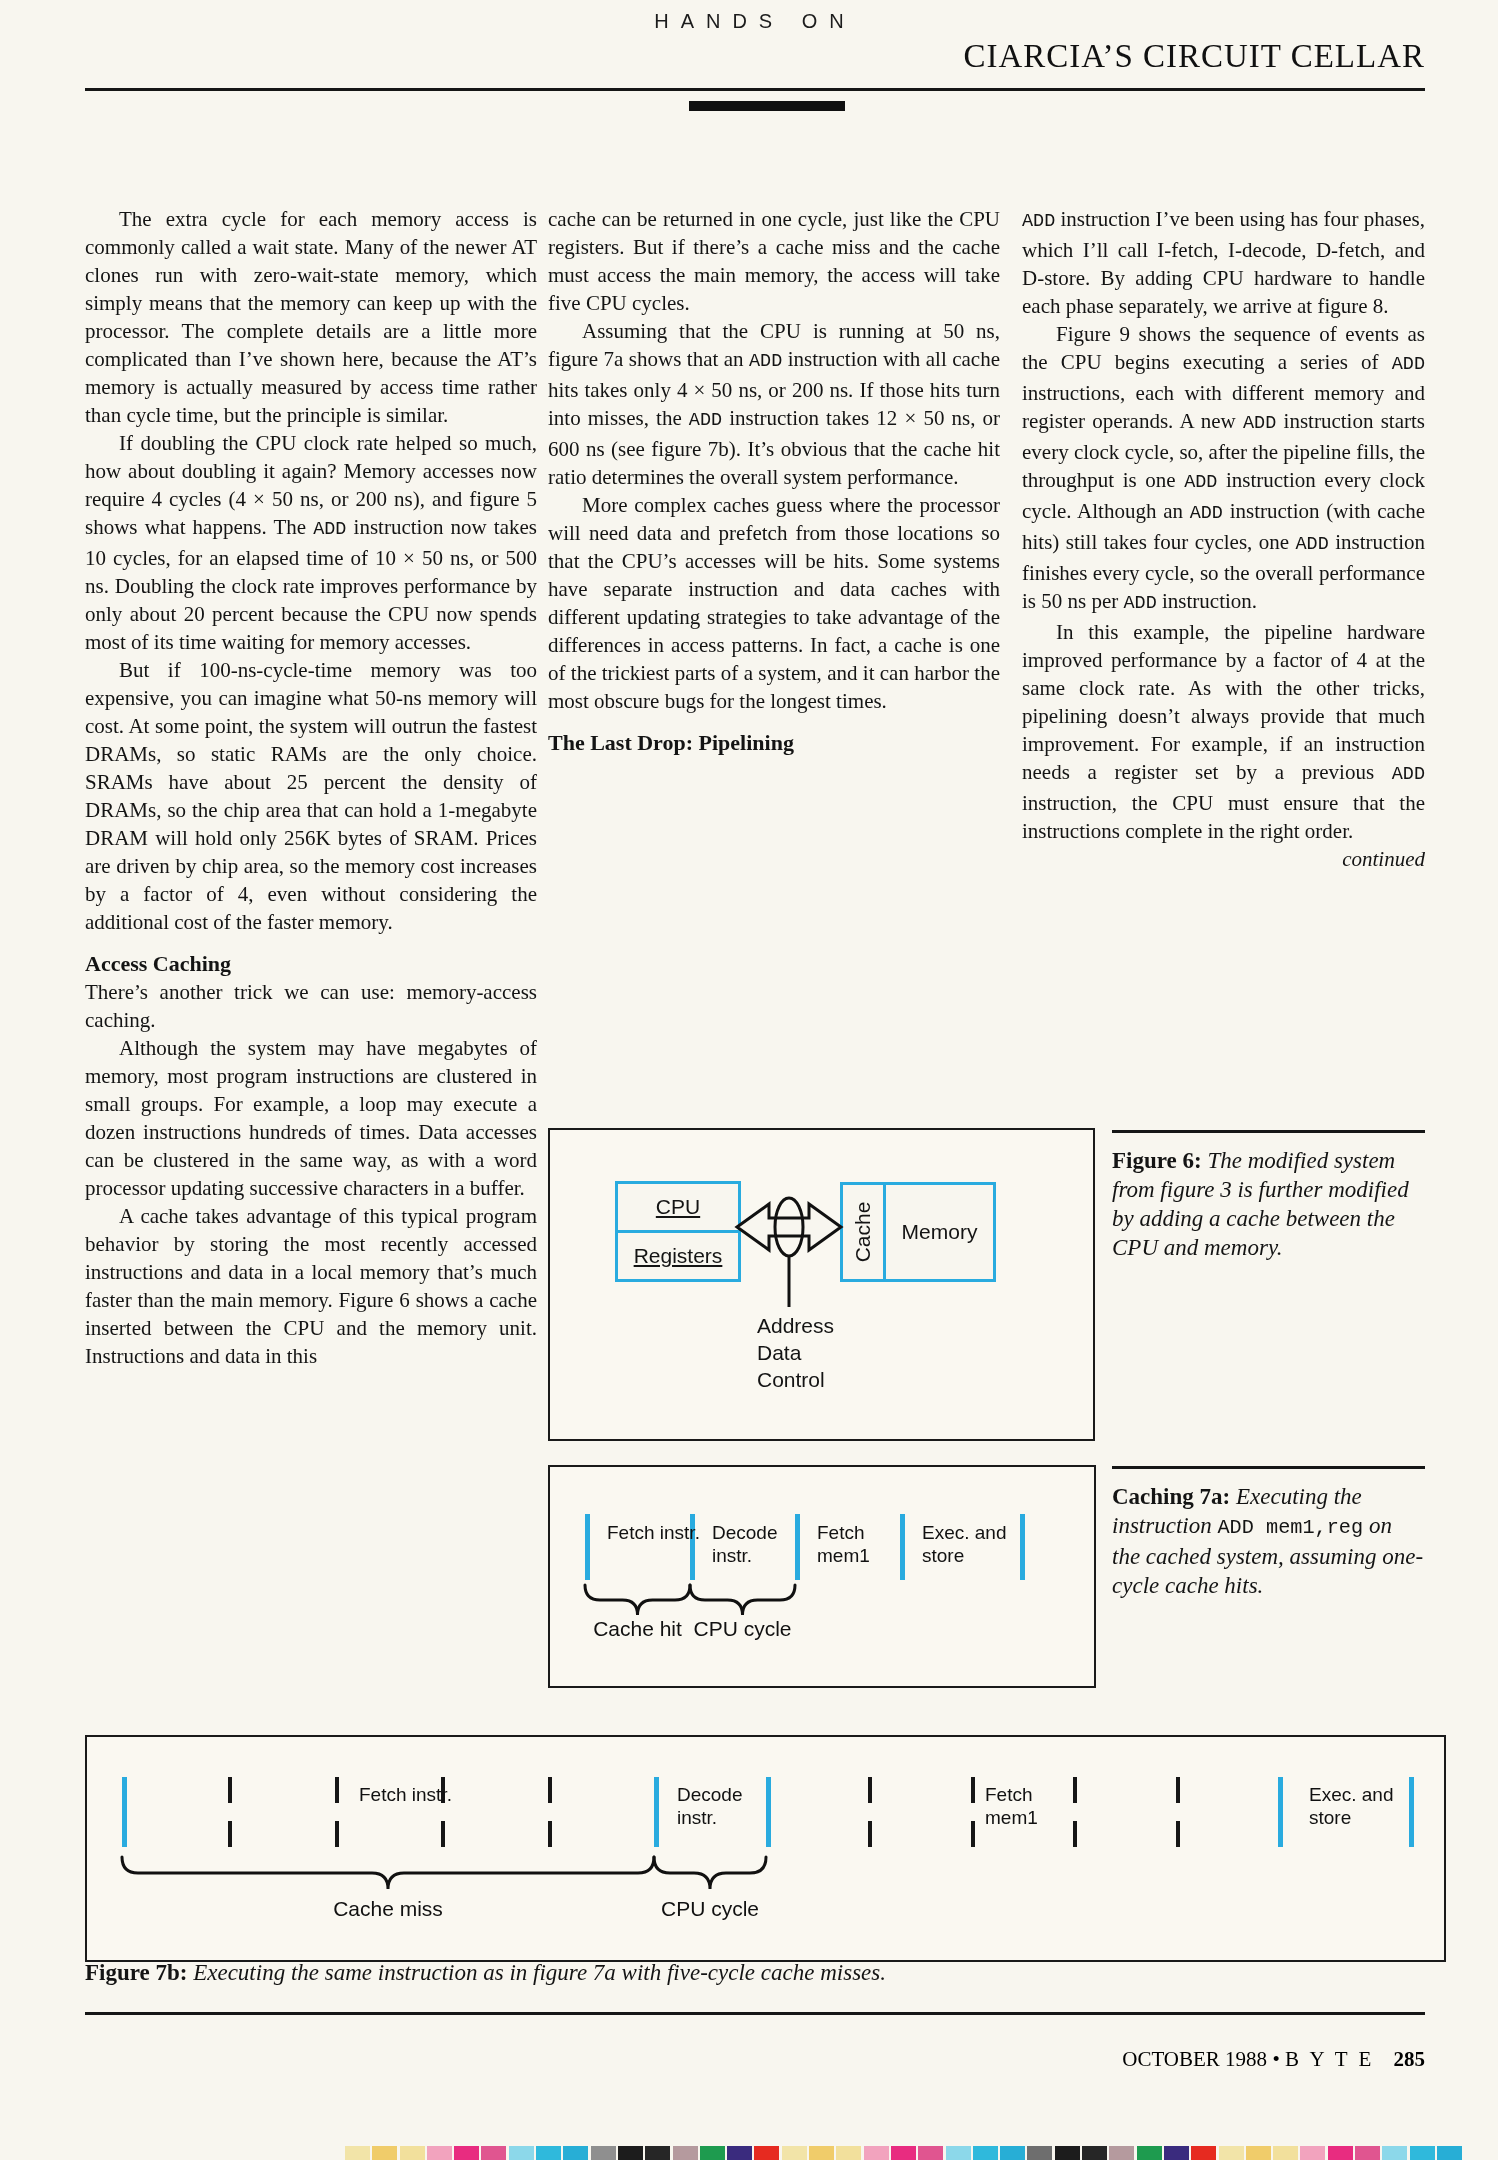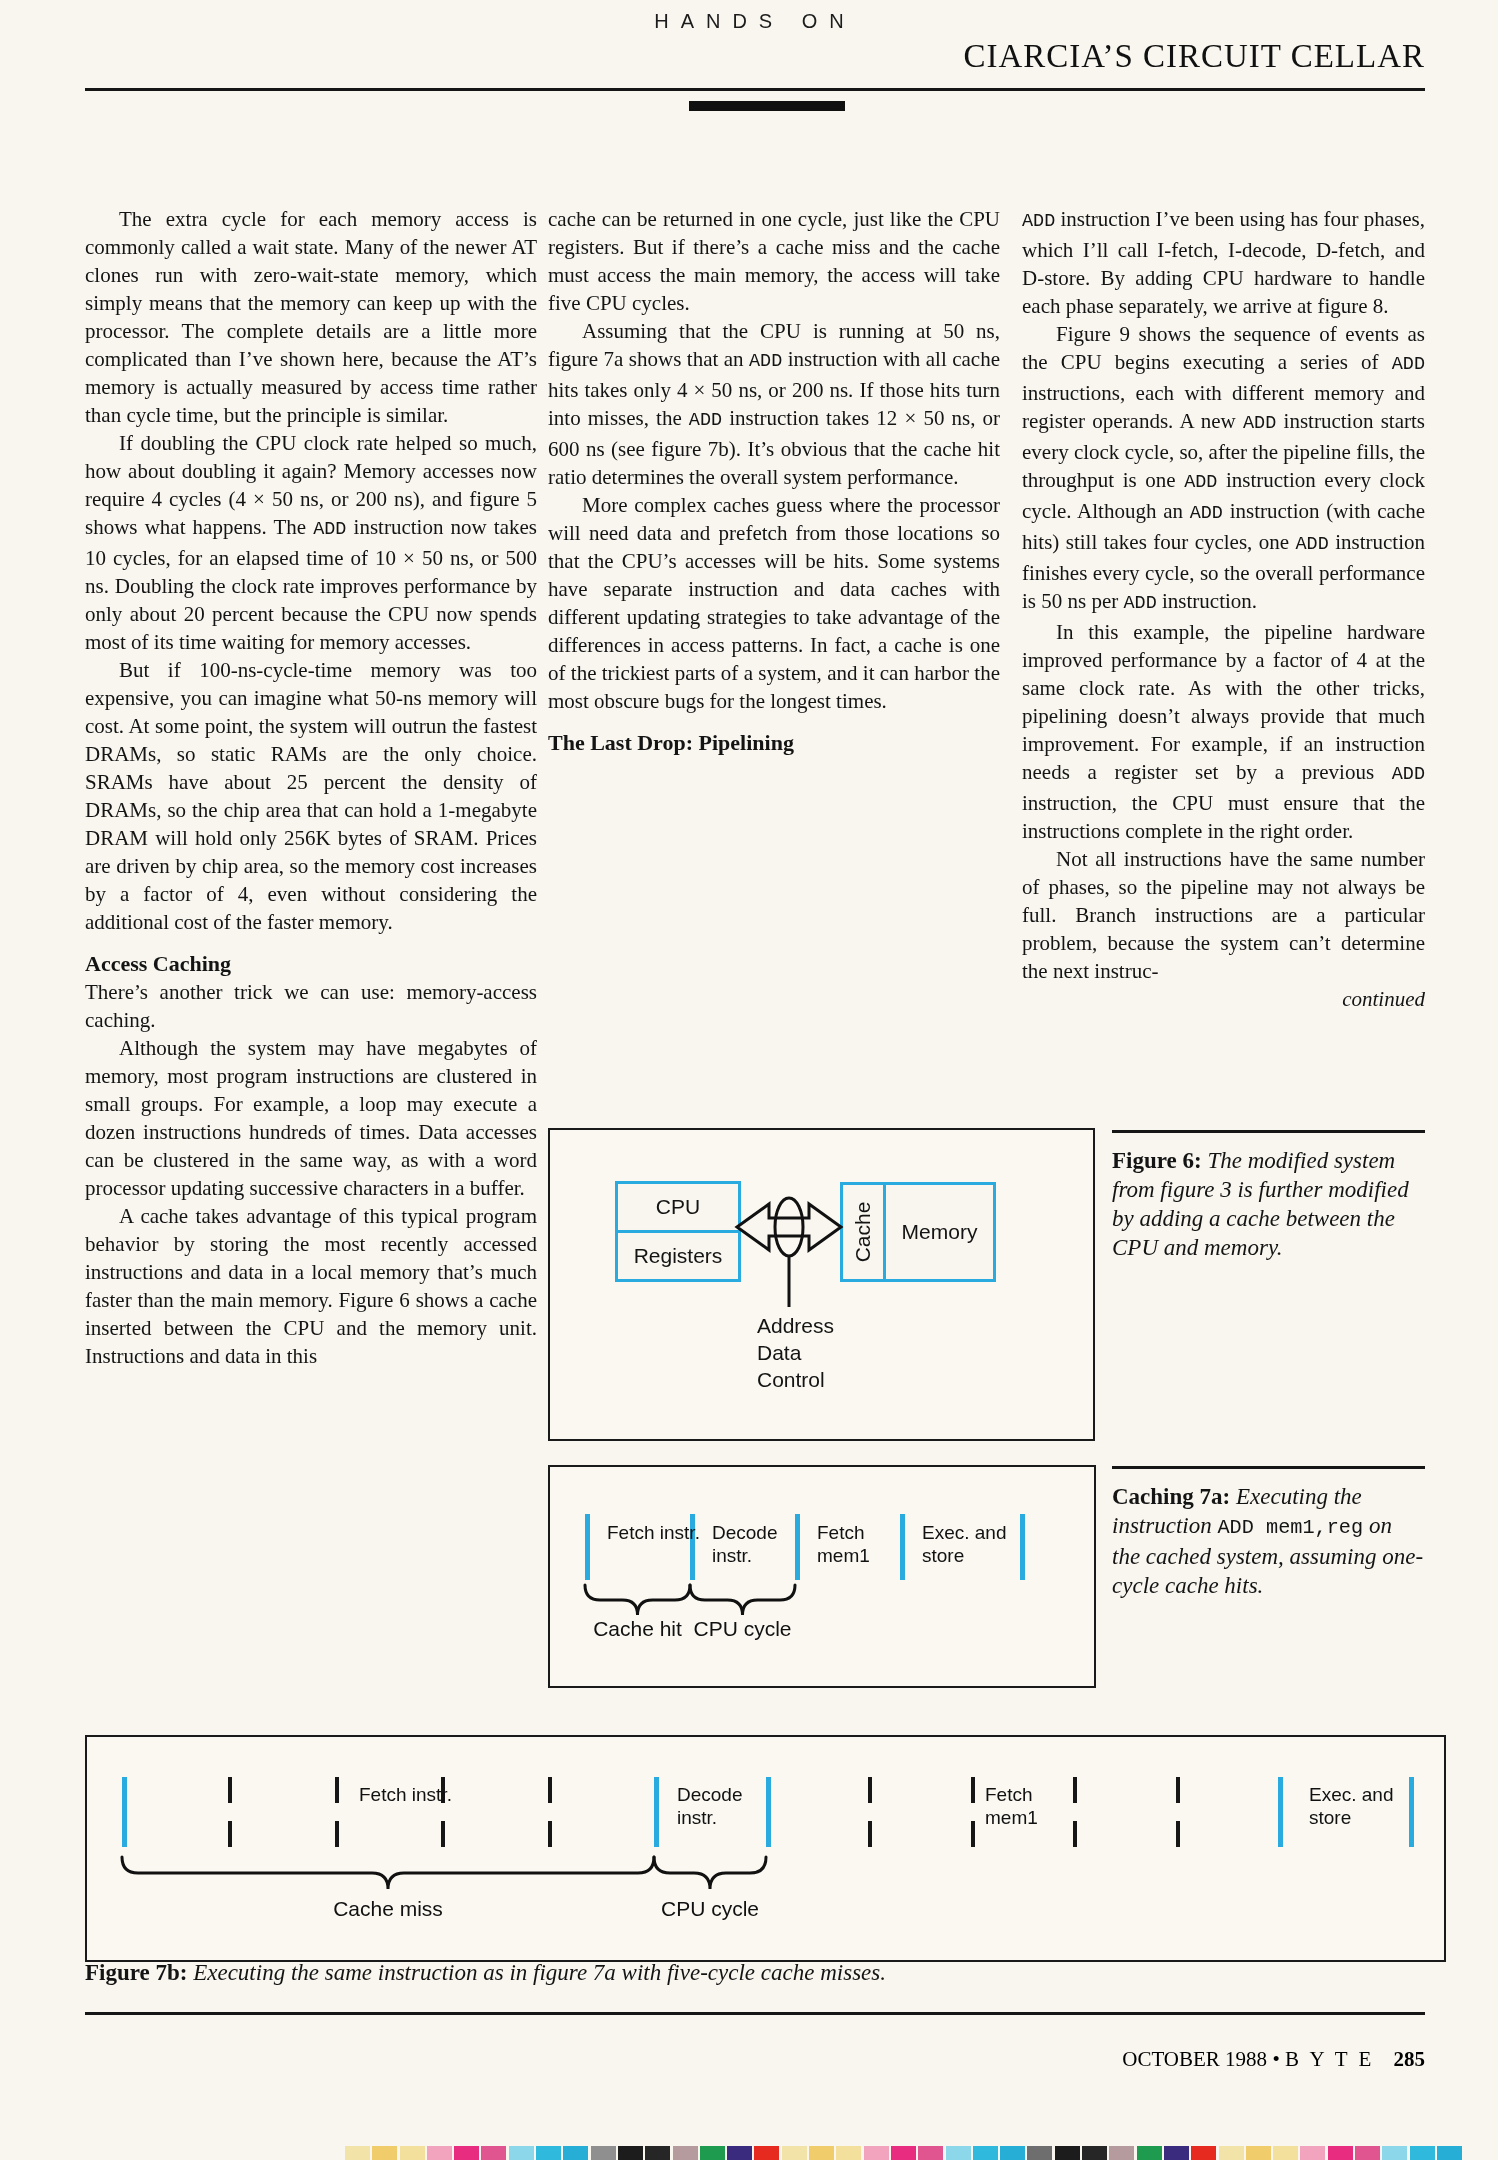--- a/index.html
+++ b/index.html
@@ -27,21 +27,21 @@
   .fig-label{position:absolute;font-family:"Liberation Sans",sans-serif;font-size:19px;line-height:23px;color:#111;}
   .brace-label{position:absolute;font-family:"Liberation Sans",sans-serif;font-size:21px;color:#111;
                transform:translateX(-50%);white-space:nowrap;}
   .cyanbar{position:absolute;width:5px;background:#29ABDF;}
   .dash{position:absolute;width:4px;background:#161616;}
   .figsvg{position:absolute;left:0;top:0;}
   
   .cpu-box{position:absolute;left:65px;top:51px;width:120px;height:95px;border:3px solid #29ABDF;background:#f8f6ef;}
   .cpu-div{position:absolute;left:0;top:46px;width:100%;height:3px;background:#29ABDF;}
   .cpu-cell{position:absolute;left:0;width:100%;height:46px;display:flex;align-items:center;justify-content:center;
-            font-family:"Liberation Sans",sans-serif;font-size:21px;}
+            font-family:"Liberation Sans",sans-serif;font-size:21px;text-decoration:underline;}
   .mem-box{position:absolute;left:290px;top:52px;width:150px;height:94px;border:3px solid #29ABDF;background:#f8f6ef;}
   .mem-div{position:absolute;left:40px;top:0;width:3px;height:100%;background:#29ABDF;}
   .cache-cell{position:absolute;left:0;top:0;width:40px;height:100%;display:flex;align-items:center;justify-content:center;}
   .cache-cell span{transform:rotate(-90deg);font-family:"Liberation Sans",sans-serif;font-size:21px;white-space:nowrap;}
   .mem-cell{position:absolute;left:43px;top:0;right:0;height:100%;display:flex;align-items:center;justify-content:center;
             font-family:"Liberation Sans",sans-serif;font-size:21px;}
   .bus-labels{position:absolute;left:207px;top:182px;font-family:"Liberation Sans",sans-serif;
               font-size:21px;line-height:27px;}
   
   .capcol{position:absolute;left:1112px;width:313px;font-size:23px;line-height:29px;text-align:left;}
@@ -75,21 +75,20 @@
   <div class="col" style="left:548px;width:452px;">
       <p class="noind">cache can be returned in one cycle, just like the CPU registers. But if there’s a cache miss and the cache must access the main memory, the access will take five CPU cycles.</p>
       <p>Assuming that the CPU is running at 50 ns, figure 7a shows that an <span class="rm">ADD</span> instruction with all cache hits takes only 4 × 50 ns, or 200 ns. If those hits turn into misses, the <span class="rm">ADD</span> instruction takes 12 × 50 ns, or 600 ns (see figure 7b). It’s obvious that the cache hit ratio determines the overall system performance.</p>
       <p>More complex caches guess where the processor will need data and prefetch from those locations so that the CPU’s accesses will be hits. Some systems have separate instruction and data caches with different updating strategies to take advantage of the differences in access patterns. In fact, a cache is one of the trickiest parts of a system, and it can harbor the most obscure bugs for the longest times.</p>
       <h3>The Last Drop: Pipelining</h3>
     </div>
   <div class="col" style="left:1022px;width:403px;">
       <p class="noind"><span class="rm">ADD</span> instruction I’ve been using has four phases, which I’ll call I-fetch, I-decode, D-fetch, and D-store. By adding CPU hardware to handle each phase separately, we arrive at figure 8.</p>
       <p>Figure 9 shows the sequence of events as the CPU begins executing a series of <span class="rm">ADD</span> instructions, each with different memory and register operands. A new <span class="rm">ADD</span> instruction starts every clock cycle, so, after the pipeline fills, the throughput is one <span class="rm">ADD</span> instruction every clock cycle. Although an <span class="rm">ADD</span> instruction (with cache hits) still takes four cycles, one <span class="rm">ADD</span> instruction finishes every cycle, so the overall performance is 50 ns per <span class="rm">ADD</span> instruction.</p>
       <p>In this example, the pipeline hardware improved performance by a factor of 4 at the same clock rate. As with the other tricks, pipelining doesn’t always provide that much improvement. For example, if an instruction needs a register set by a previous <span class="rm">ADD</span> instruction, the CPU must ensure that the instructions complete in the right order.</p>
-      <p>Not all instructions have the same number of phases, so the pipeline may not always be full. Branch instructions are a particular problem, because the system can’t determine the next instruc-</p>
       <span class="continued">continued</span>
     </div>
 
   <div class="figbox" style="left:548px;top:1128px;width:543px;height:309px;">
     <div class="cpu-box">
       <div class="cpu-cell" style="top:0;">CPU</div>
       <div class="cpu-div"></div>
       <div class="cpu-cell" style="top:49px;">Registers</div>
     </div>
     <div class="mem-box">

